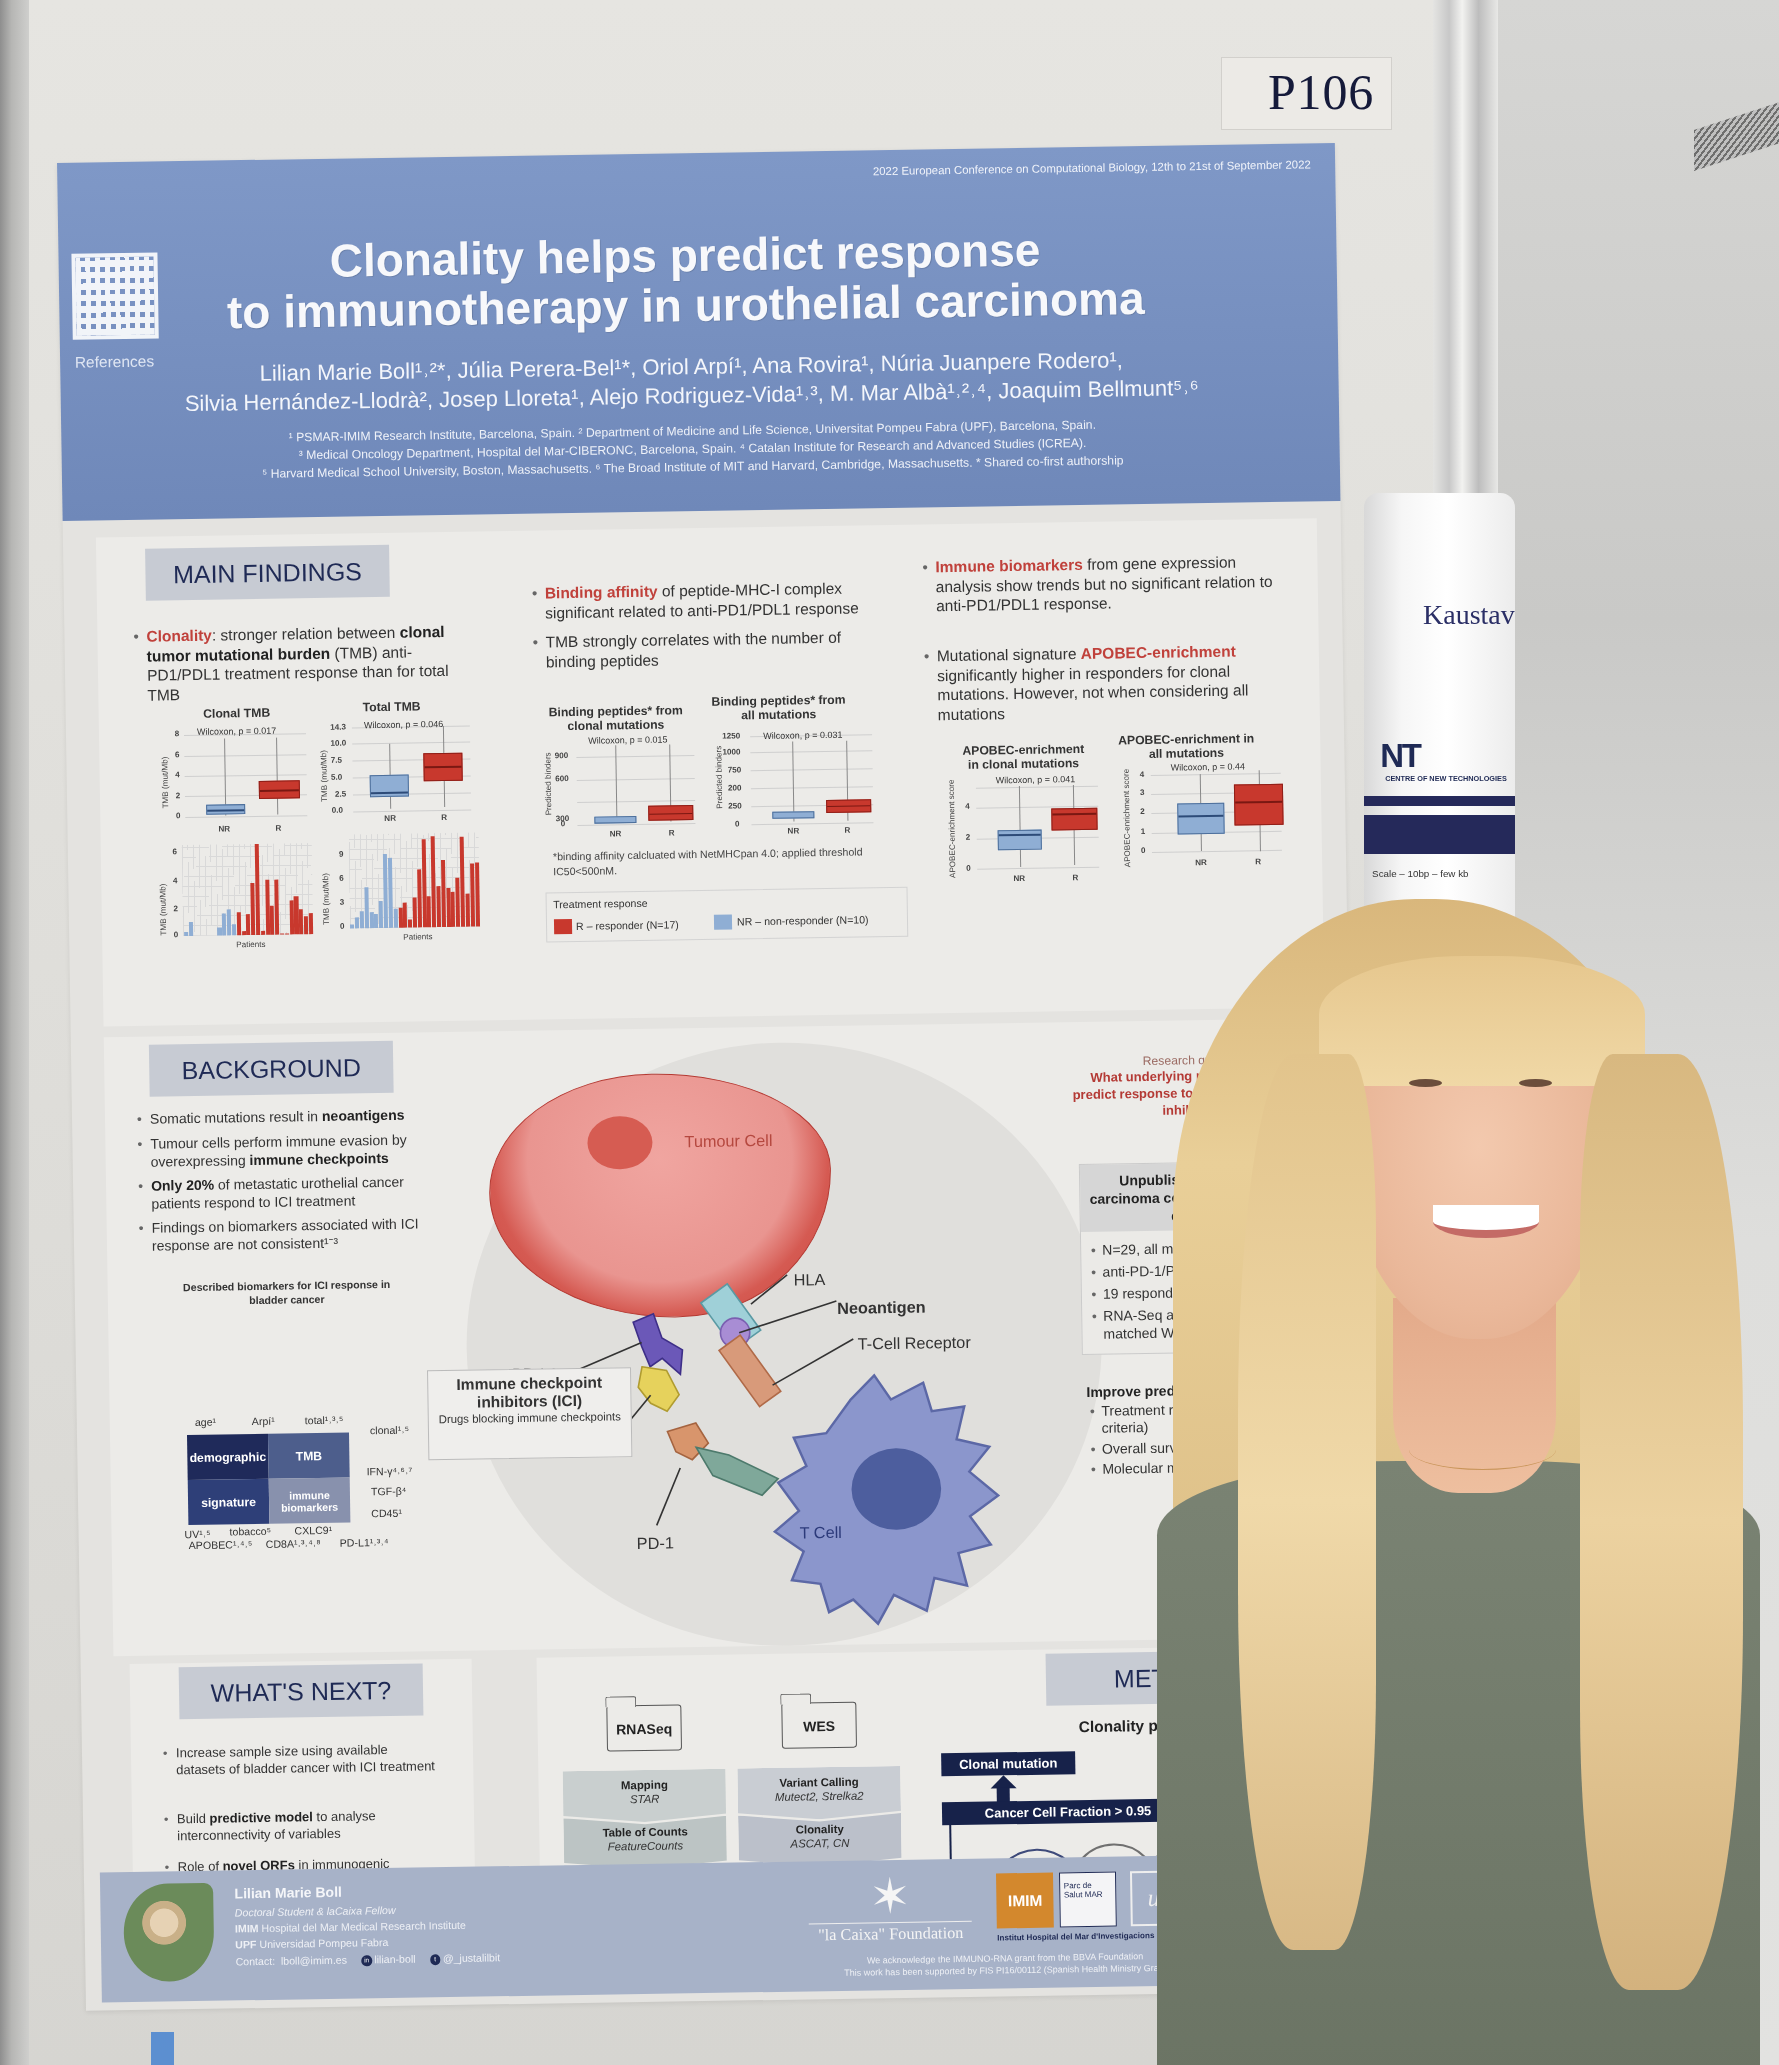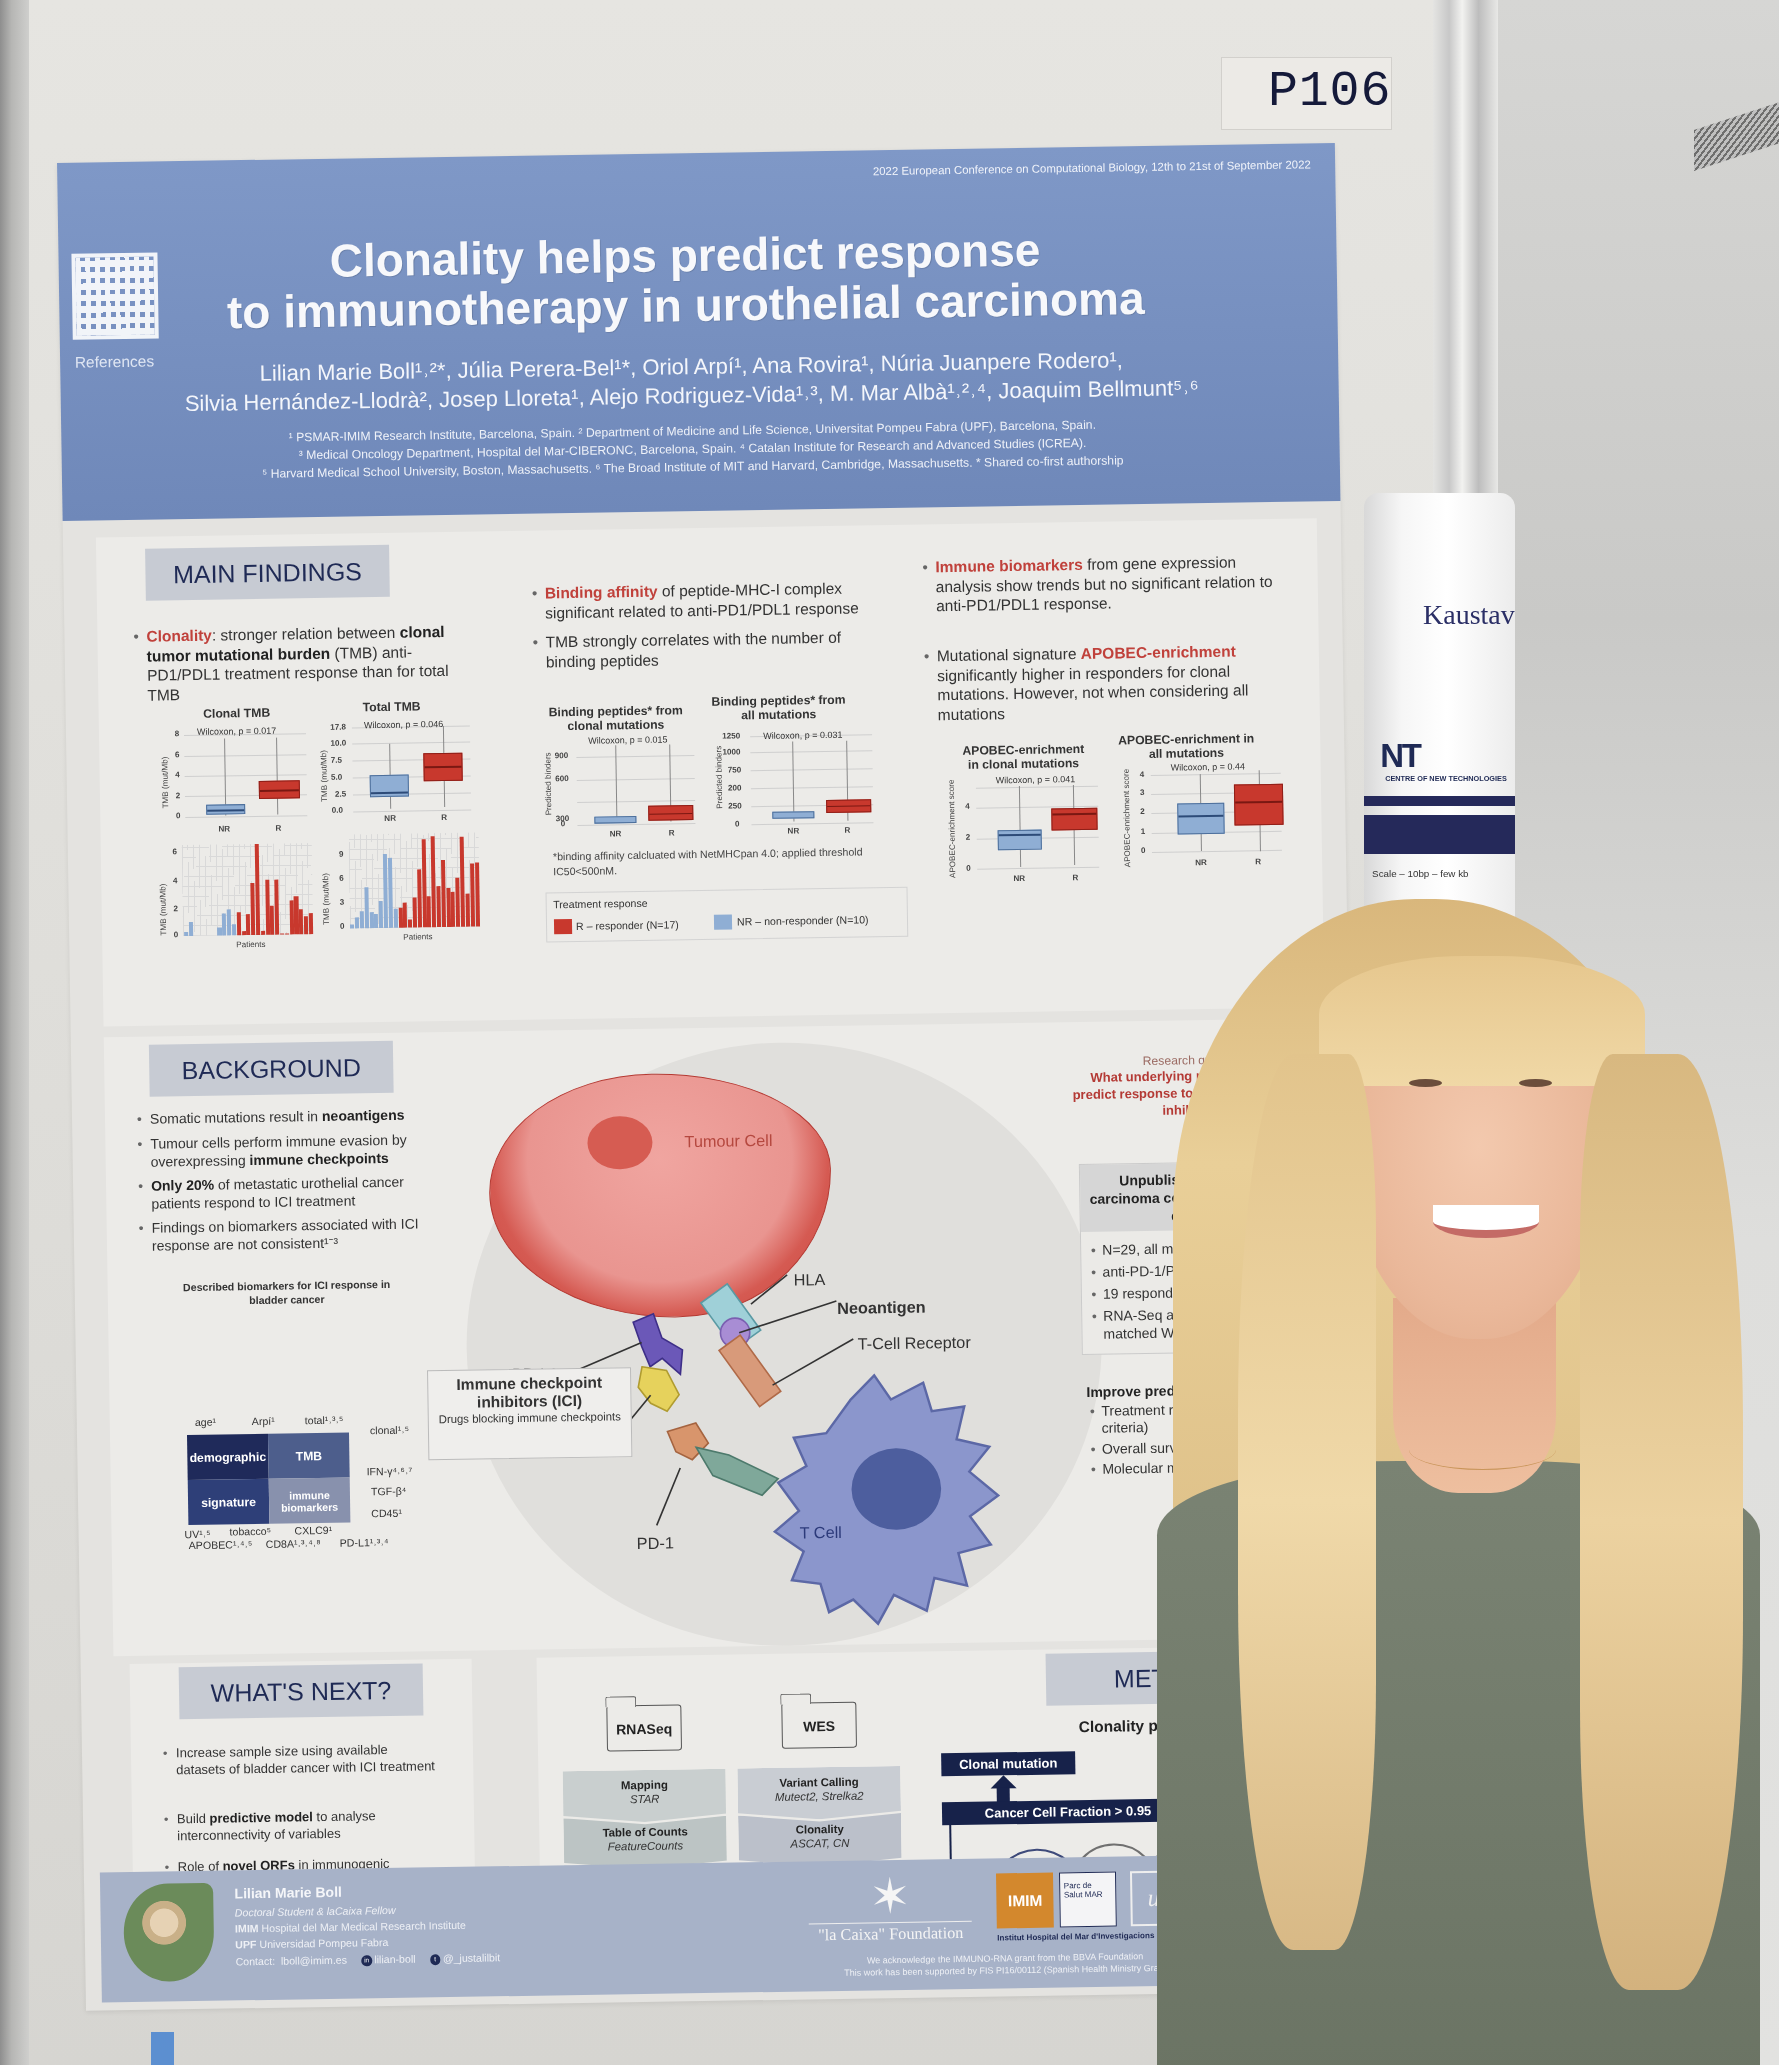--- a/index.html
+++ b/index.html
@@ -7,21 +7,21 @@
   body { position: relative; background: #dcdad6; font-family: "Liberation Sans", sans-serif; color: #2a2a2a; }
 
   
   .wall { position: absolute; left: 0; top: 0; width: 1457px; height: 2066px; background: linear-gradient(180deg,#e6e5e1 0%,#dddcd8 60%,#d6d5d1 100%); }
   .wall-left-frame { position: absolute; left: 0; top: 0; width: 29px; height: 2066px; background: linear-gradient(90deg,#8e8e8e,#b6b6b4 40%,#cfcfcd); }
   .divider-pole { position: absolute; left: 1433px; top: 0; width: 65px; height: 2066px; background: linear-gradient(90deg,#e4e4e2 0%,#c8c8c8 25%,#f2f2f0 45%,#bdbdbd 70%,#e8e8e6 100%); }
   .back-room { position: absolute; left: 1498px; top: 0; width: 282px; height: 2066px; background: linear-gradient(180deg,#d6d6d4 0%,#c9c9c7 30%,#dededc 60%,#e2e2e0 100%); }
   .ceiling-vent { position: absolute; left: 1694px; top: 114px; width: 98px; height: 41px; background: repeating-linear-gradient(135deg,#555 0 2.4px,#bbb 2.4px 5.7px); transform: skewY(-18deg); opacity: .8; }
 
   .booth-label { position: absolute; left: 1221px; top: 57px; width: 171px; height: 73px; background: #eceae6; border: 0.8px solid #d2d0cc; }
-  .booth-label span { position: absolute; left: 46px; top: 4.9px; font-size: 50px; color: #151a3a; font-family: Liberation Mono, monospace; letter-spacing: 0.8px; }
+  .booth-label span { position: absolute; left: 46px; top: 4.9px; font-size: 50px; color: #151a3a; font-family: Liberation Serif, serif; letter-spacing: 0.8px; }
 
   
   .poster { position: absolute; left: 57px; top: 163px; width: 1278px; height: 1848px; background: #e4e3e0; transform: rotate(-0.9deg); transform-origin: 0 0; box-shadow: 0 1.6px 4.9px rgba(0,0,0,.08); }
   .p-header { position: absolute; left: 0; top: 0; width: 1278px; height: 358px; background: linear-gradient(180deg,#7f98c7,#6f88b9); }
   .conf { position: absolute; right: 24.4px; top: 14.7px; font-size: 11.4px; color: #f0f3fa; }
   .qr { position: absolute; left: 13px; top: 91px; width: 86px; height: 86px; background:
         repeating-linear-gradient(0deg,#fff 0 6.5px,transparent 6.5px 11.4px),
         repeating-linear-gradient(90deg,#fff 0 4.9px,transparent 4.9px 9.8px); opacity: .9; border: 4.9px solid #fff; }
   .qr-label { position: absolute; left: 14.7px; top: 191px; font-size: 15.5px; color: #dfe6f3; }
   .title { position: absolute; left: 138px; top: 77px; width: 977px; text-align: center; font-size: 46px; font-weight: bold; color: #f7f8fb; line-height: 50px; text-shadow: 0.8px 0.8px 0.8px rgba(0,0,0,.15); }
@@ -220,21 +220,21 @@
     </div>
 
     <div class="chart-title" style="left:236px; top:167px; width:114px;">Total TMB</div>
     <div class="box-chart" style="left:220px; top:187px; width:155px; height:102px;">
       <div class="axis-lab" style="left:0; top:81px;">TMB (mut/Mb)</div>
       <div class="tick" style="left:11.4px; top:85px;">0.0</div>
         <div class="tick" style="left:15px; top:69px;">2.5</div>
         <div class="tick" style="left:11.4px; top:52px;">5.0</div>
         <div class="tick" style="left:11.4px; top:35px;">7.5</div>
         <div class="tick" style="left:11.4px; top:18px;">10.0</div>
-        <div class="tick" style="left:11.4px; top:1.6px;">17.8</div>
+        <div class="tick" style="left:11.4px; top:1.6px;">14.3</div>
       <div class="grid" style="left:33px; width:118px; top:91px;"></div>
         <div class="grid" style="left:33px; width:118px; top:74px;"></div>
         <div class="grid" style="left:33px; width:118px; top:57px;"></div>
         <div class="grid" style="left:33px; width:118px; top:40px;"></div>
         <div class="grid" style="left:33px; width:118px; top:23px;"></div>
         <div class="grid" style="left:33px; width:118px; top:6.5px;"></div>
       <div class="pval" style="left:45px; top:0;">Wilcoxon, p = 0.046</div>
       <div class="whisk" style="left:70px; top:24.4px; height:65px;"></div>
       <div class="bx nr" style="left:50px; top:55px; width:39px; height:22px;">
           <div class="med" style="top:16.3px; background:#2d4b78;"></div>

